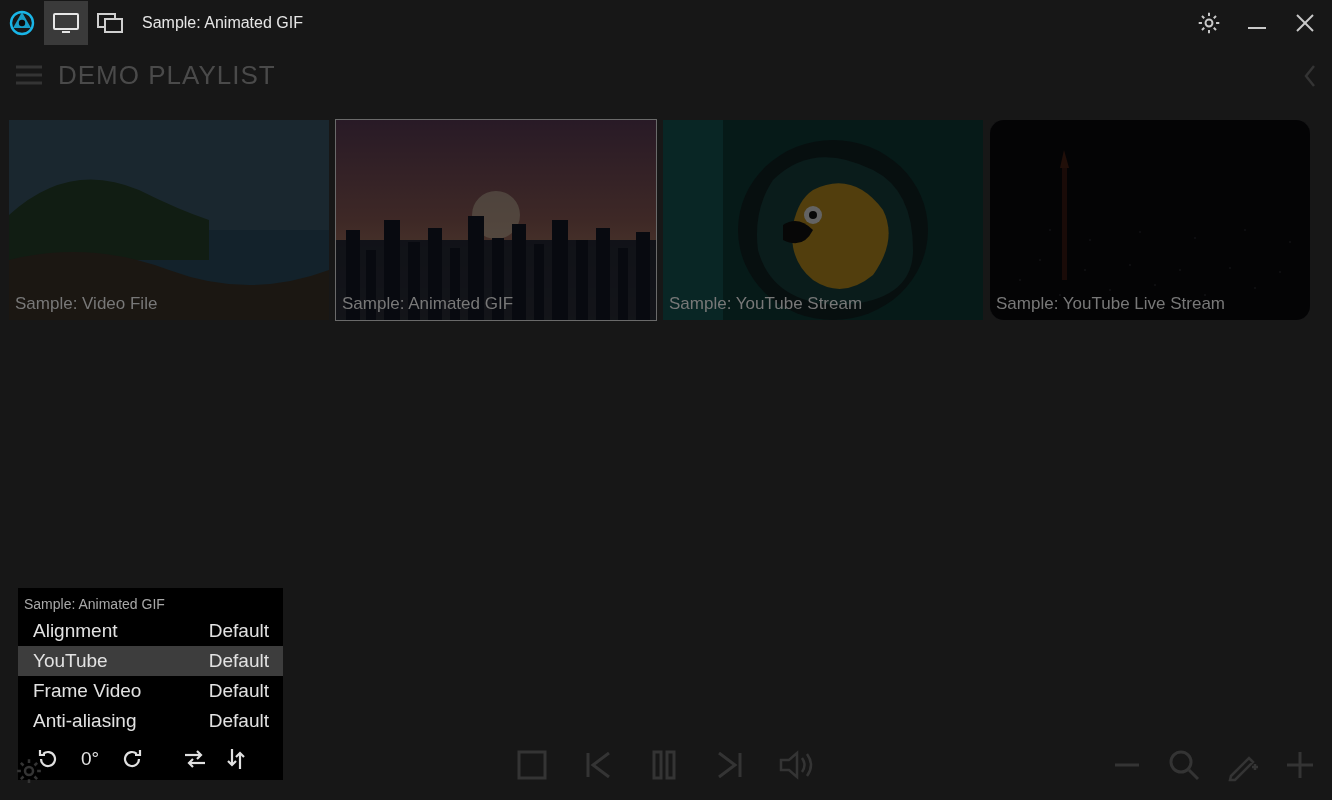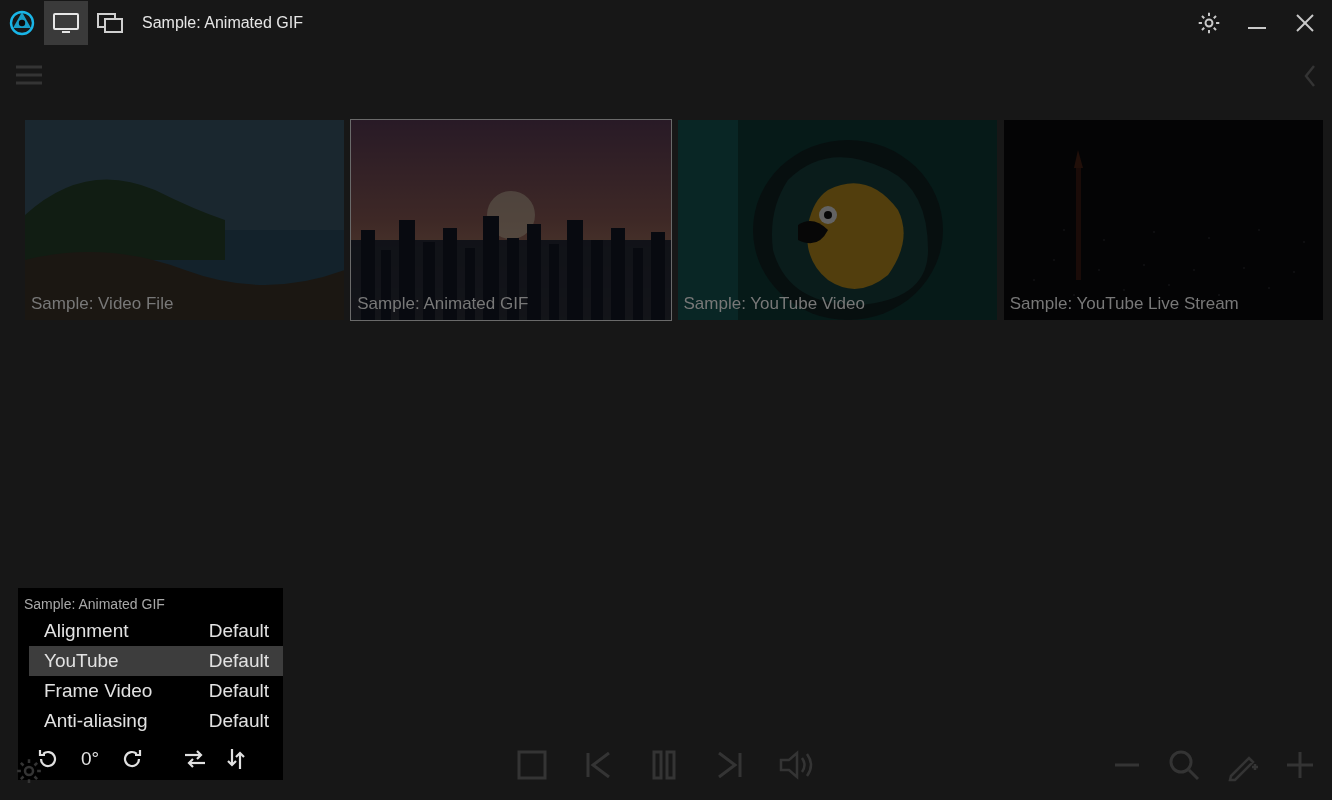--- a/index.html
+++ b/index.html
@@ -40,21 +40,20 @@
     position: relative;
   }
   .pl-name { font-size:26px; letter-spacing:1px; color:#4a4a4a; margin-left:14px; font-weight:400;}
   .chevron-right { position:absolute; right:14px; top:18px; }
 
   
   .thumbs {
     display:flex;
     gap:7px;
     padding: 15px 9px 0 9px;
-    margin-left: 16px;
   }
   .thumb {
     width:320px; height:200px;
     position:relative;
     background:#222;
     overflow:hidden;
   }
   .thumb.selected { outline:1px solid #6a6a6a; }
   .thumb .label {
     position:absolute; left:6px; bottom:6px;
@@ -71,21 +70,21 @@
     position:absolute;
     left:18px; bottom:20px;
     width:265px;
     background:#000;
     padding:6px 0 4px 0;
   }
   .popup .p-title { font-size:14px; color:#a8a8a8; padding:2px 6px 4px 6px;}
   .popup .p-row {
     display:flex; justify-content:space-between;
     padding:4px 14px 4px 15px;
-    font-size:19px; color:#e2e2e2;margin-left:11px;
+    font-size:19px; color:#e2e2e2;
   }
   .popup .p-row.hover { background:#3d3d3d; }
   .popup .p-controls {
     display:flex; align-items:center; justify-content:flex-start;
     gap:16px;
     padding:10px 14px 4px 18px;
   }
   .popup .deg { font-size:19px; color:#e2e2e2; min-width:28px; text-align:center;}
 
   
@@ -175,20 +174,21 @@
 </div>
 
 <div class="pl-header">
   <span>
     <svg width="30" height="26" viewBox="0 0 30 26">
       <line x1="2" y1="5" x2="28" y2="5" class="dimstroke" stroke-width="3"></line>
       <line x1="2" y1="13" x2="28" y2="13" class="dimstroke" stroke-width="3"></line>
       <line x1="2" y1="21" x2="28" y2="21" class="dimstroke" stroke-width="3"></line>
     </svg>
   </span>
+  <span class="pl-name">DEMO PLAYLIST</span>
   <span class="chevron-right">
     <svg width="16" height="26" viewBox="0 0 16 26">
       <polyline points="12,3 4,13 12,23" fill="none" class="dimstroke" stroke-width="2.5"></polyline>
     </svg>
   </span>
 </div>
 
 <div class="thumbs">
 
   <div class="thumb" style="background:#2b3a2a;">
@@ -241,24 +241,24 @@
       <rect width="320" height="200" fill="#0e3a36"></rect>
       <ellipse cx="170" cy="110" rx="95" ry="90" fill="#122"></ellipse>
       <path d="M110 60 Q150 20 210 50 Q250 70 250 130 Q250 180 180 185 Q110 185 95 130 Q90 90 110 60 Z" fill="#173f3d"></path>
       <path d="M150 70 Q190 50 220 90 Q235 120 210 155 Q180 180 150 160 Q125 140 130 105 Q135 80 150 70 Z" fill="#b58a1e"></path>
       <circle cx="150" cy="95" r="9" fill="#dcdcdc"></circle>
       <circle cx="150" cy="95" r="4" fill="#111"></circle>
       <path d="M120 105 Q135 95 150 110 Q140 130 120 120 Z" fill="#101010"></path>
       <rect x="0" y="0" width="60" height="200" fill="#1d6a6a" opacity="0.55"></rect>
     </svg>
     <div class="thumb-overlay"></div>
-    <span class="label">Sample: YouTube Video</span>
-  </div>
-
-  <div class="thumb" style="width:320px;">
+    <span class="label">Sample: YouTube Stream</span>
+  </div>
+
+  <div class="thumb" style="width:320px;border-radius:14px;">
     <svg width="320" height="200" viewBox="0 0 320 200" preserveAspectRatio="none">
       <rect width="320" height="200" fill="#0a0a0d"></rect>
       <g fill="#2a2a30" opacity="0.9">
         <circle cx="30" cy="160" r="1"></circle>
           <circle cx="50" cy="140" r="1"></circle>
           <circle cx="70" cy="175" r="1"></circle>
         <circle cx="95" cy="150" r="1"></circle>
           <circle cx="120" cy="170" r="1"></circle>
           <circle cx="140" cy="145" r="1"></circle>
         <circle cx="165" cy="165" r="1"></circle>

